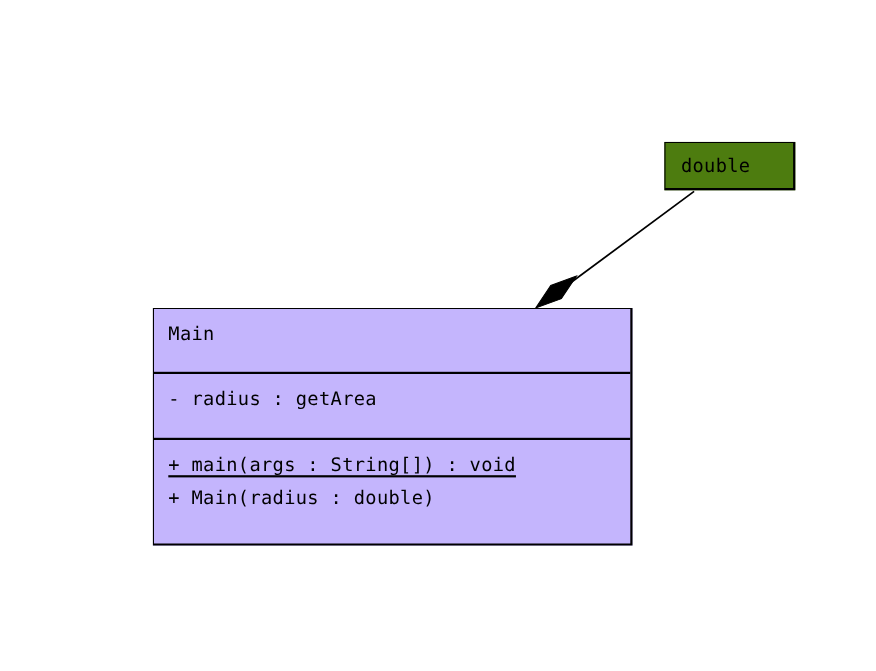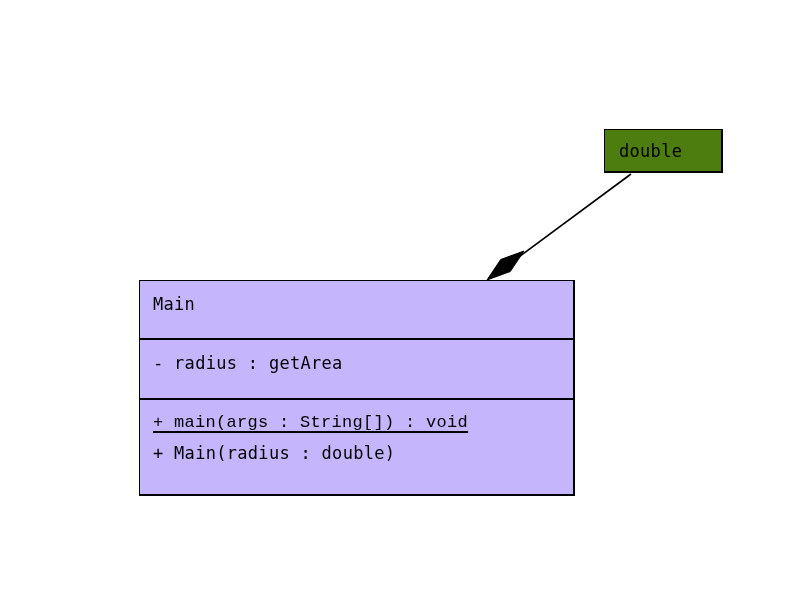--- a/index.html
+++ b/index.html
@@ -49,21 +49,20 @@
     border-bottom: 2px solid #000000;
   }
   .compartment-methods {
     height: 119px;
   }
   .member { line-height: 30px; }
   .static-underline {
     text-decoration: underline;
     text-underline-offset: 4px;
     text-decoration-thickness: 1.5px;
-    font-family: Liberation Mono, monospace;
   }
   
   .type-box {
     position: absolute;
     left: 604px;
     top: 129px;
     width: 119px;
     height: 44px;
     background: #4d7c0f;
     border: 1px solid #000000;

